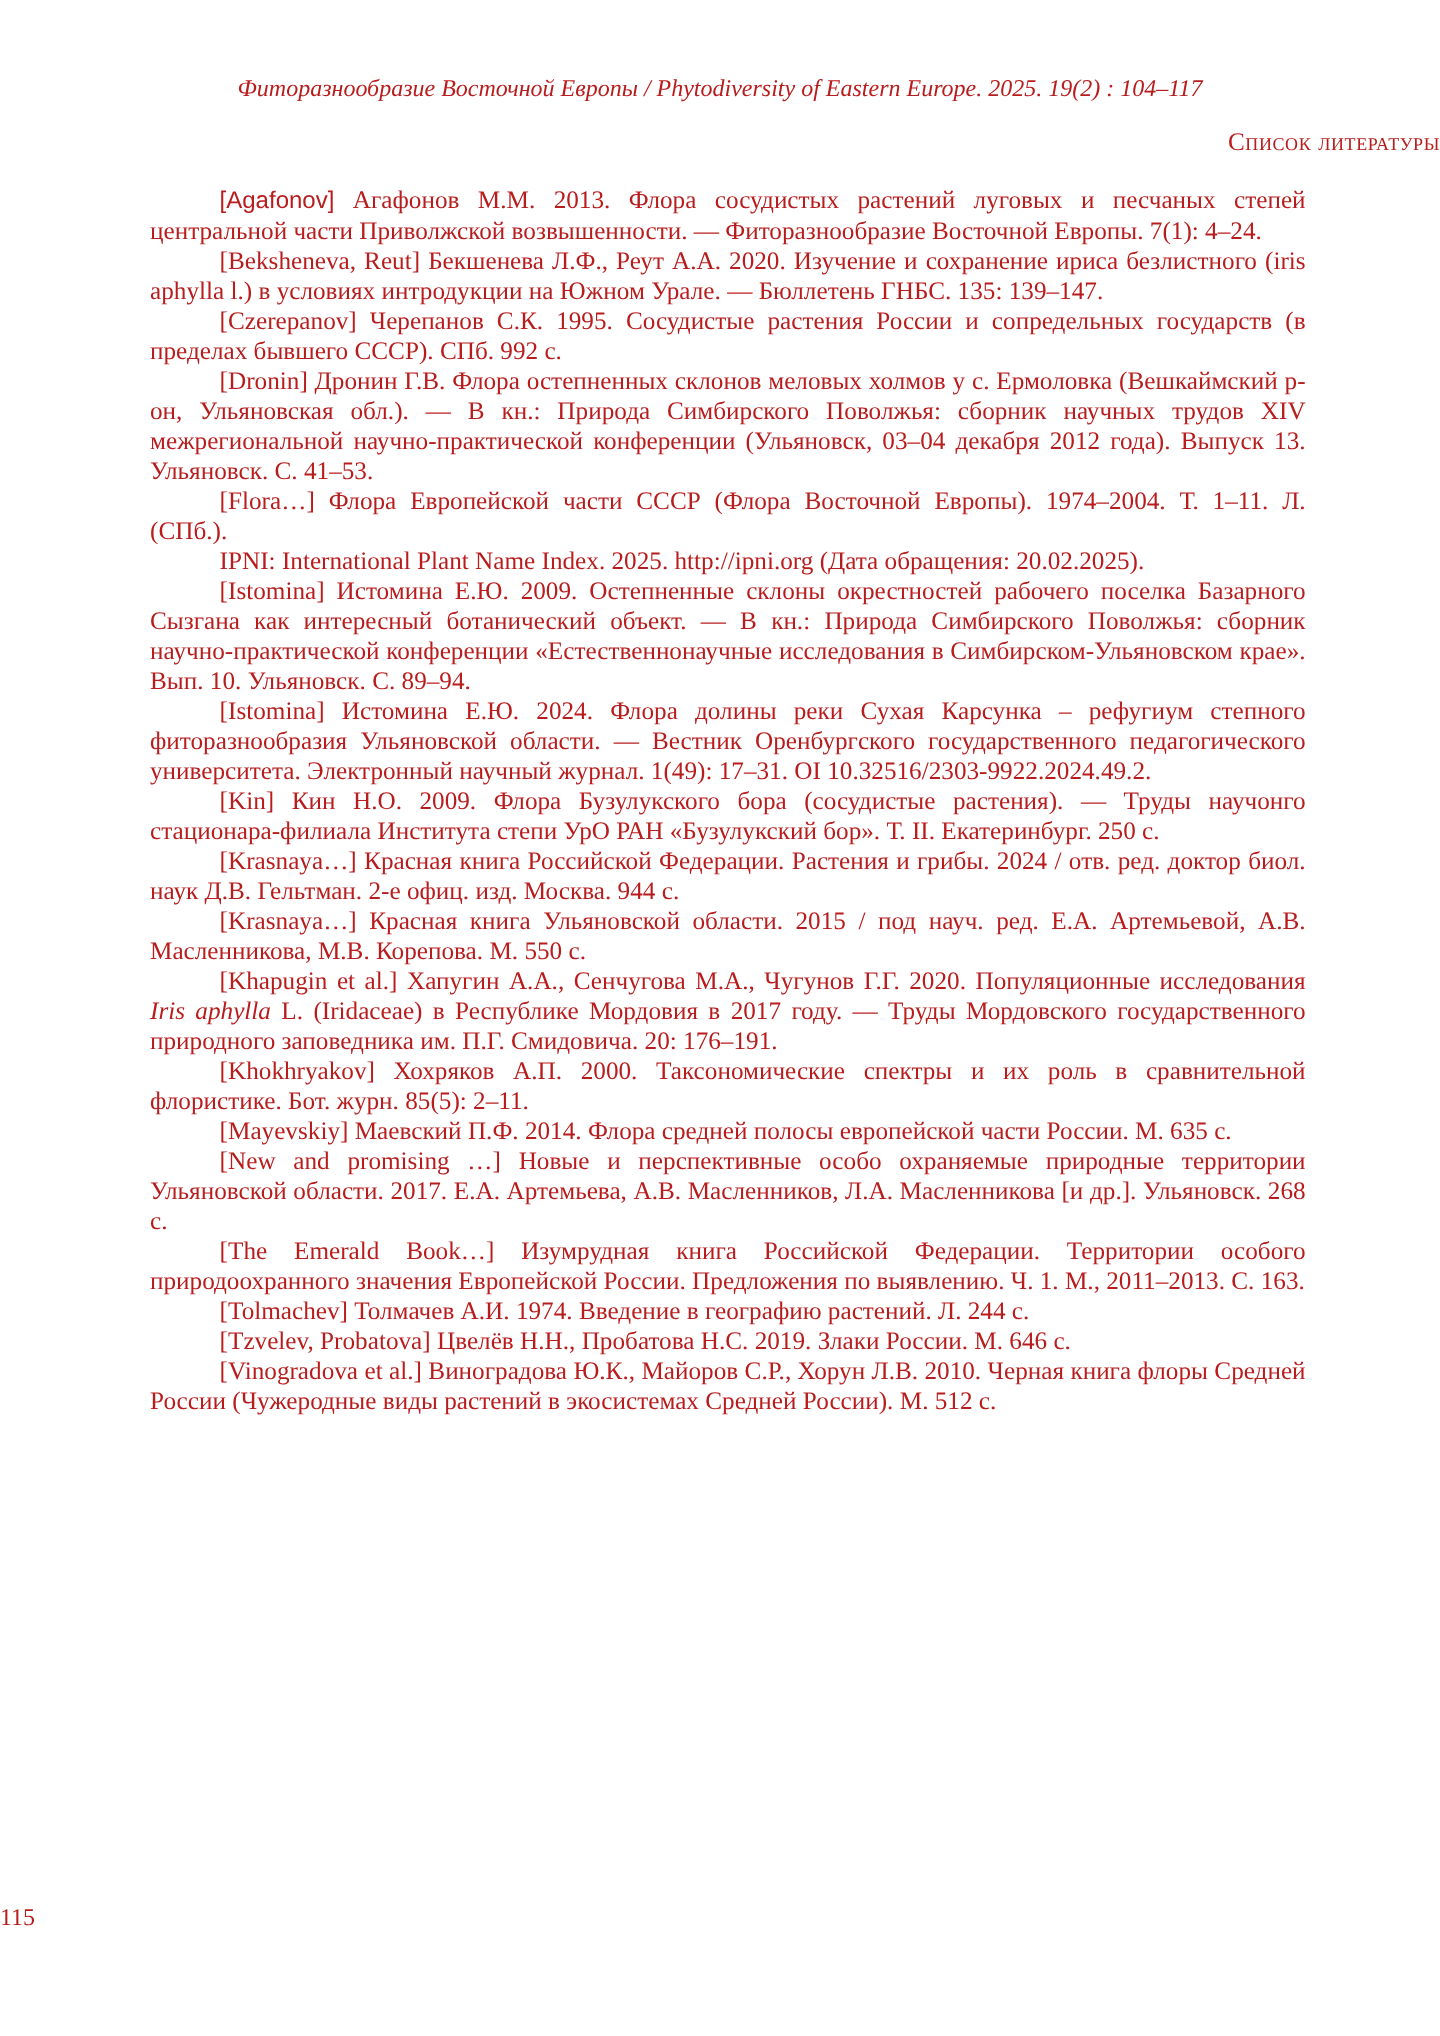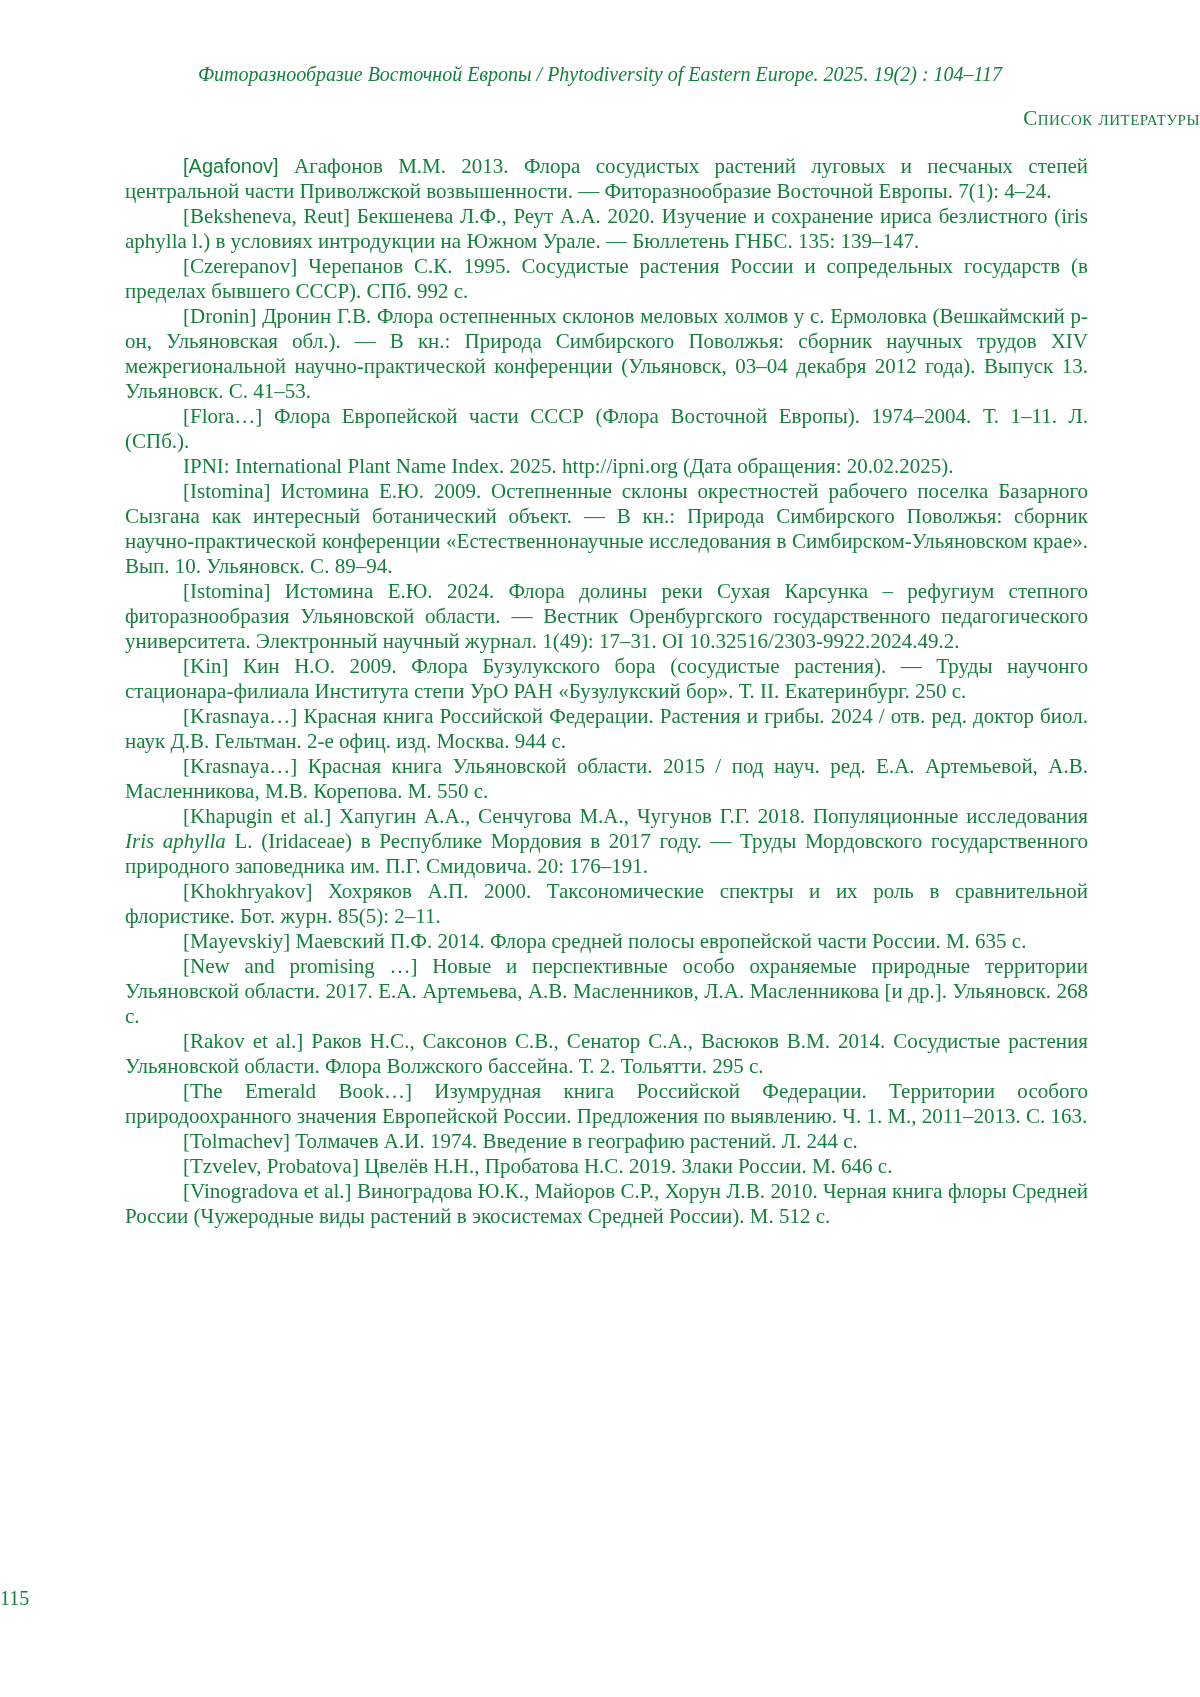--- a/index.html
+++ b/index.html
@@ -6,21 +6,21 @@
     margin: 0;
     padding: 0;
     background: #ffffff;
   }
   .page {
     position: relative;
     width: 1200px;
     height: 1697px;
     background: #ffffff;
     font-family: "Liberation Serif", serif;
-    color: #15803d;
+    color: #b91c1c;
     overflow: hidden;
   }
   .running-head {
     position: absolute;
     top: 62px;
     left: 0;
     width: 100%;
     text-align: center;
     font-style: italic;
     font-size: 20px;
@@ -73,24 +73,23 @@
       <p class="ref"><span>[Beksheneva, Reut] Бекшенева Л.Ф., Реут А.А. 2020. Изучение и сохранение ириса безлистного (iris aphylla l.) в условиях интродукции на Южном Урале. — Бюллетень ГНБС. 135: 139–147.</span></p>
       <p class="ref"><span>[Czerepanov] Черепанов С.К. 1995. Сосудистые растения России и сопредельных государств (в пределах бывшего СССР). СПб. 992 с.</span></p>
       <p class="ref"><span>[Dronin] Дронин Г.В. Флора остепненных склонов меловых холмов у с. Ермоловка (Вешкаймский р-он, Ульяновская обл.). — В кн.: Природа Симбирского Поволжья: сборник научных трудов XIV межрегиональной научно-практической конференции (Ульяновск, 03–04 декабря 2012 года). Выпуск 13. Ульяновск. С. 41–53.</span></p>
       <p class="ref"><span>[Flora…] Флора Европейской части СССР (Флора Восточной Европы). 1974–2004. Т. 1–11. Л. (СПб.).</span></p>
       <p class="ref"><span>IPNI: International Plant Name Index. 2025. http://ipni.org (Дата обращения: 20.02.2025).</span></p>
       <p class="ref"><span>[Istomina] Истомина Е.Ю. 2009. Остепненные склоны окрестностей рабочего поселка Базарного Сызгана как интересный ботанический объект. — В кн.: Природа Симбирского Поволжья: сборник научно-практической конференции «Естественнонаучные исследования в Симбирском-Ульяновском крае». Вып. 10. Ульяновск. С. 89–94.</span></p>
       <p class="ref"><span>[Istomina] Истомина Е.Ю. 2024. Флора долины реки Сухая Карсунка – рефугиум степного фиторазнообразия Ульяновской области. — Вестник Оренбургского государственного педагогического университета. Электронный научный журнал. 1(49): 17–31. OI 10.32516/2303-9922.2024.49.2.</span></p>
       <p class="ref"><span>[Kin] Кин Н.О. 2009. Флора Бузулукского бора (сосудистые растения). — Труды научонго стационара-филиала Института степи УрО РАН «Бузулукский бор». Т. II. Екатеринбург. 250 с.</span></p>
       <p class="ref"><span>[Krasnaya…] Красная книга Российской Федерации. Растения и грибы. 2024 / отв. ред. доктор биол. наук Д.В. Гельтман. 2-е офиц. изд. Москва. 944 с.</span></p>
       <p class="ref"><span>[Krasnaya…] Красная книга Ульяновской области. 2015 / под науч. ред. Е.А. Артемьевой, А.В. Масленникова, М.В. Корепова. М. 550 с.</span></p>
-      <p class="ref"><span>[Khapugin et al.] Хапугин А.А., Сенчугова М.А., Чугунов Г.Г. 2018. Популяционные исследования </span><span class="italic">Iris aphylla</span><span> L. (Iridaceae) в Республике Мордовия в 2017 году. — Труды Мордовского государственного природного заповедника им. П.Г. Смидовича. 20: 176–191.</span></p>
+      <p class="ref"><span>[Khapugin et al.] Хапугин А.А., Сенчугова М.А., Чугунов Г.Г. 2020. Популяционные исследования </span><span class="italic">Iris aphylla</span><span> L. (Iridaceae) в Республике Мордовия в 2017 году. — Труды Мордовского государственного природного заповедника им. П.Г. Смидовича. 20: 176–191.</span></p>
       <p class="ref"><span>[Khokhryakov] Хохряков А.П. 2000. Таксономические спектры и их роль в сравнительной флористике. Бот. журн. 85(5): 2–11.</span></p>
       <p class="ref"><span>[Mayevskiy] Маевский П.Ф. 2014. Флора средней полосы европейской части России. М. 635 с.</span></p>
       <p class="ref"><span>[New and promising …] Новые и перспективные особо охраняемые природные территории Ульяновской области. 2017. Е.А. Артемьева, А.В. Масленников, Л.А. Масленникова [и др.]. Ульяновск. 268 с.</span></p>
-      <p class="ref"><span>[Rakov et al.] Раков Н.С., Саксонов С.В., Сенатор С.А., Васюков В.М. 2014. Сосудистые растения Ульяновской области. Флора Волжского бассейна. Т. 2. Тольятти. 295 с.</span></p>
       <p class="ref"><span>[The Emerald Book…] Изумрудная книга Российской Федерации. Территории особого природоохранного значения Европейской России. Предложения по выявлению. Ч. 1. М., 2011–2013. С. 163.</span></p>
       <p class="ref"><span>[Tolmachev] Толмачев А.И. 1974. Введение в географию растений. Л. 244 с.</span></p>
       <p class="ref"><span>[Tzvelev, Probatova] Цвелёв Н.Н., Пробатова Н.С. 2019. Злаки России. М. 646 с.</span></p>
       <p class="ref"><span>[Vinogradova et al.] Виноградова Ю.К., Майоров С.Р., Хорун Л.В. 2010. Черная книга флоры Средней России (Чужеродные виды растений в экосистемах Средней России). М. 512 с.</span></p>
     </div>
   <div class="page-number">115</div>
 </div>
 
 </body></html>

